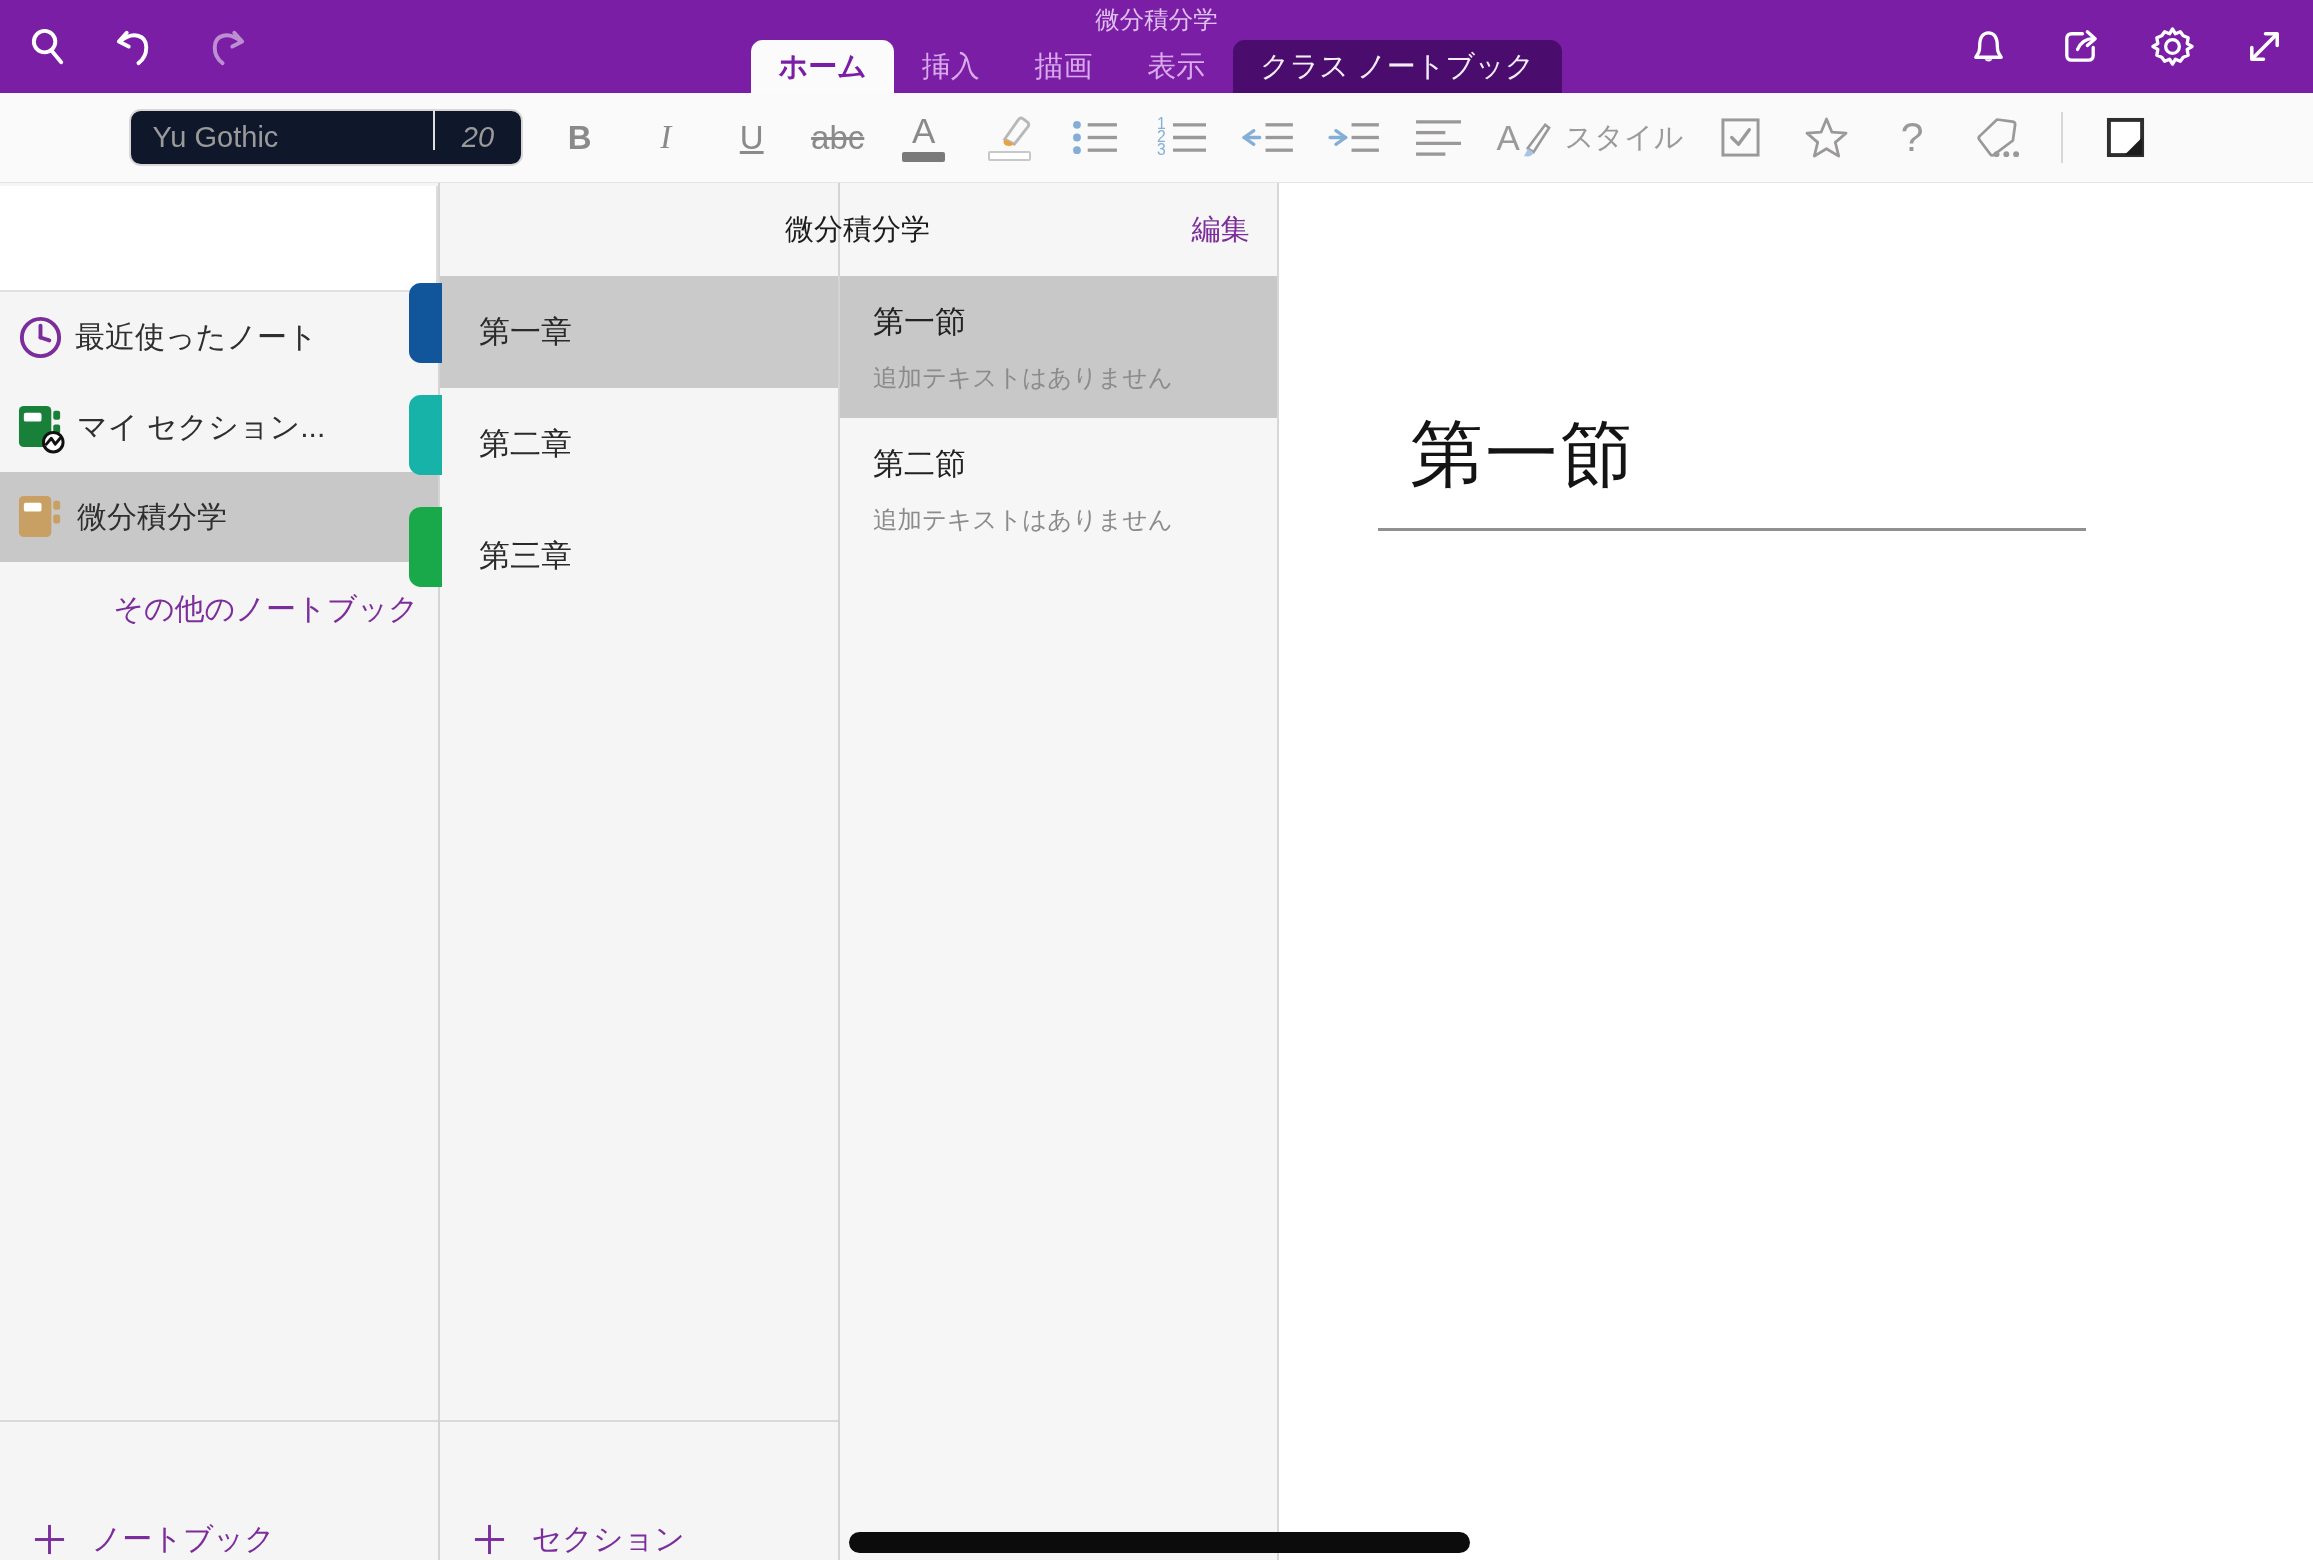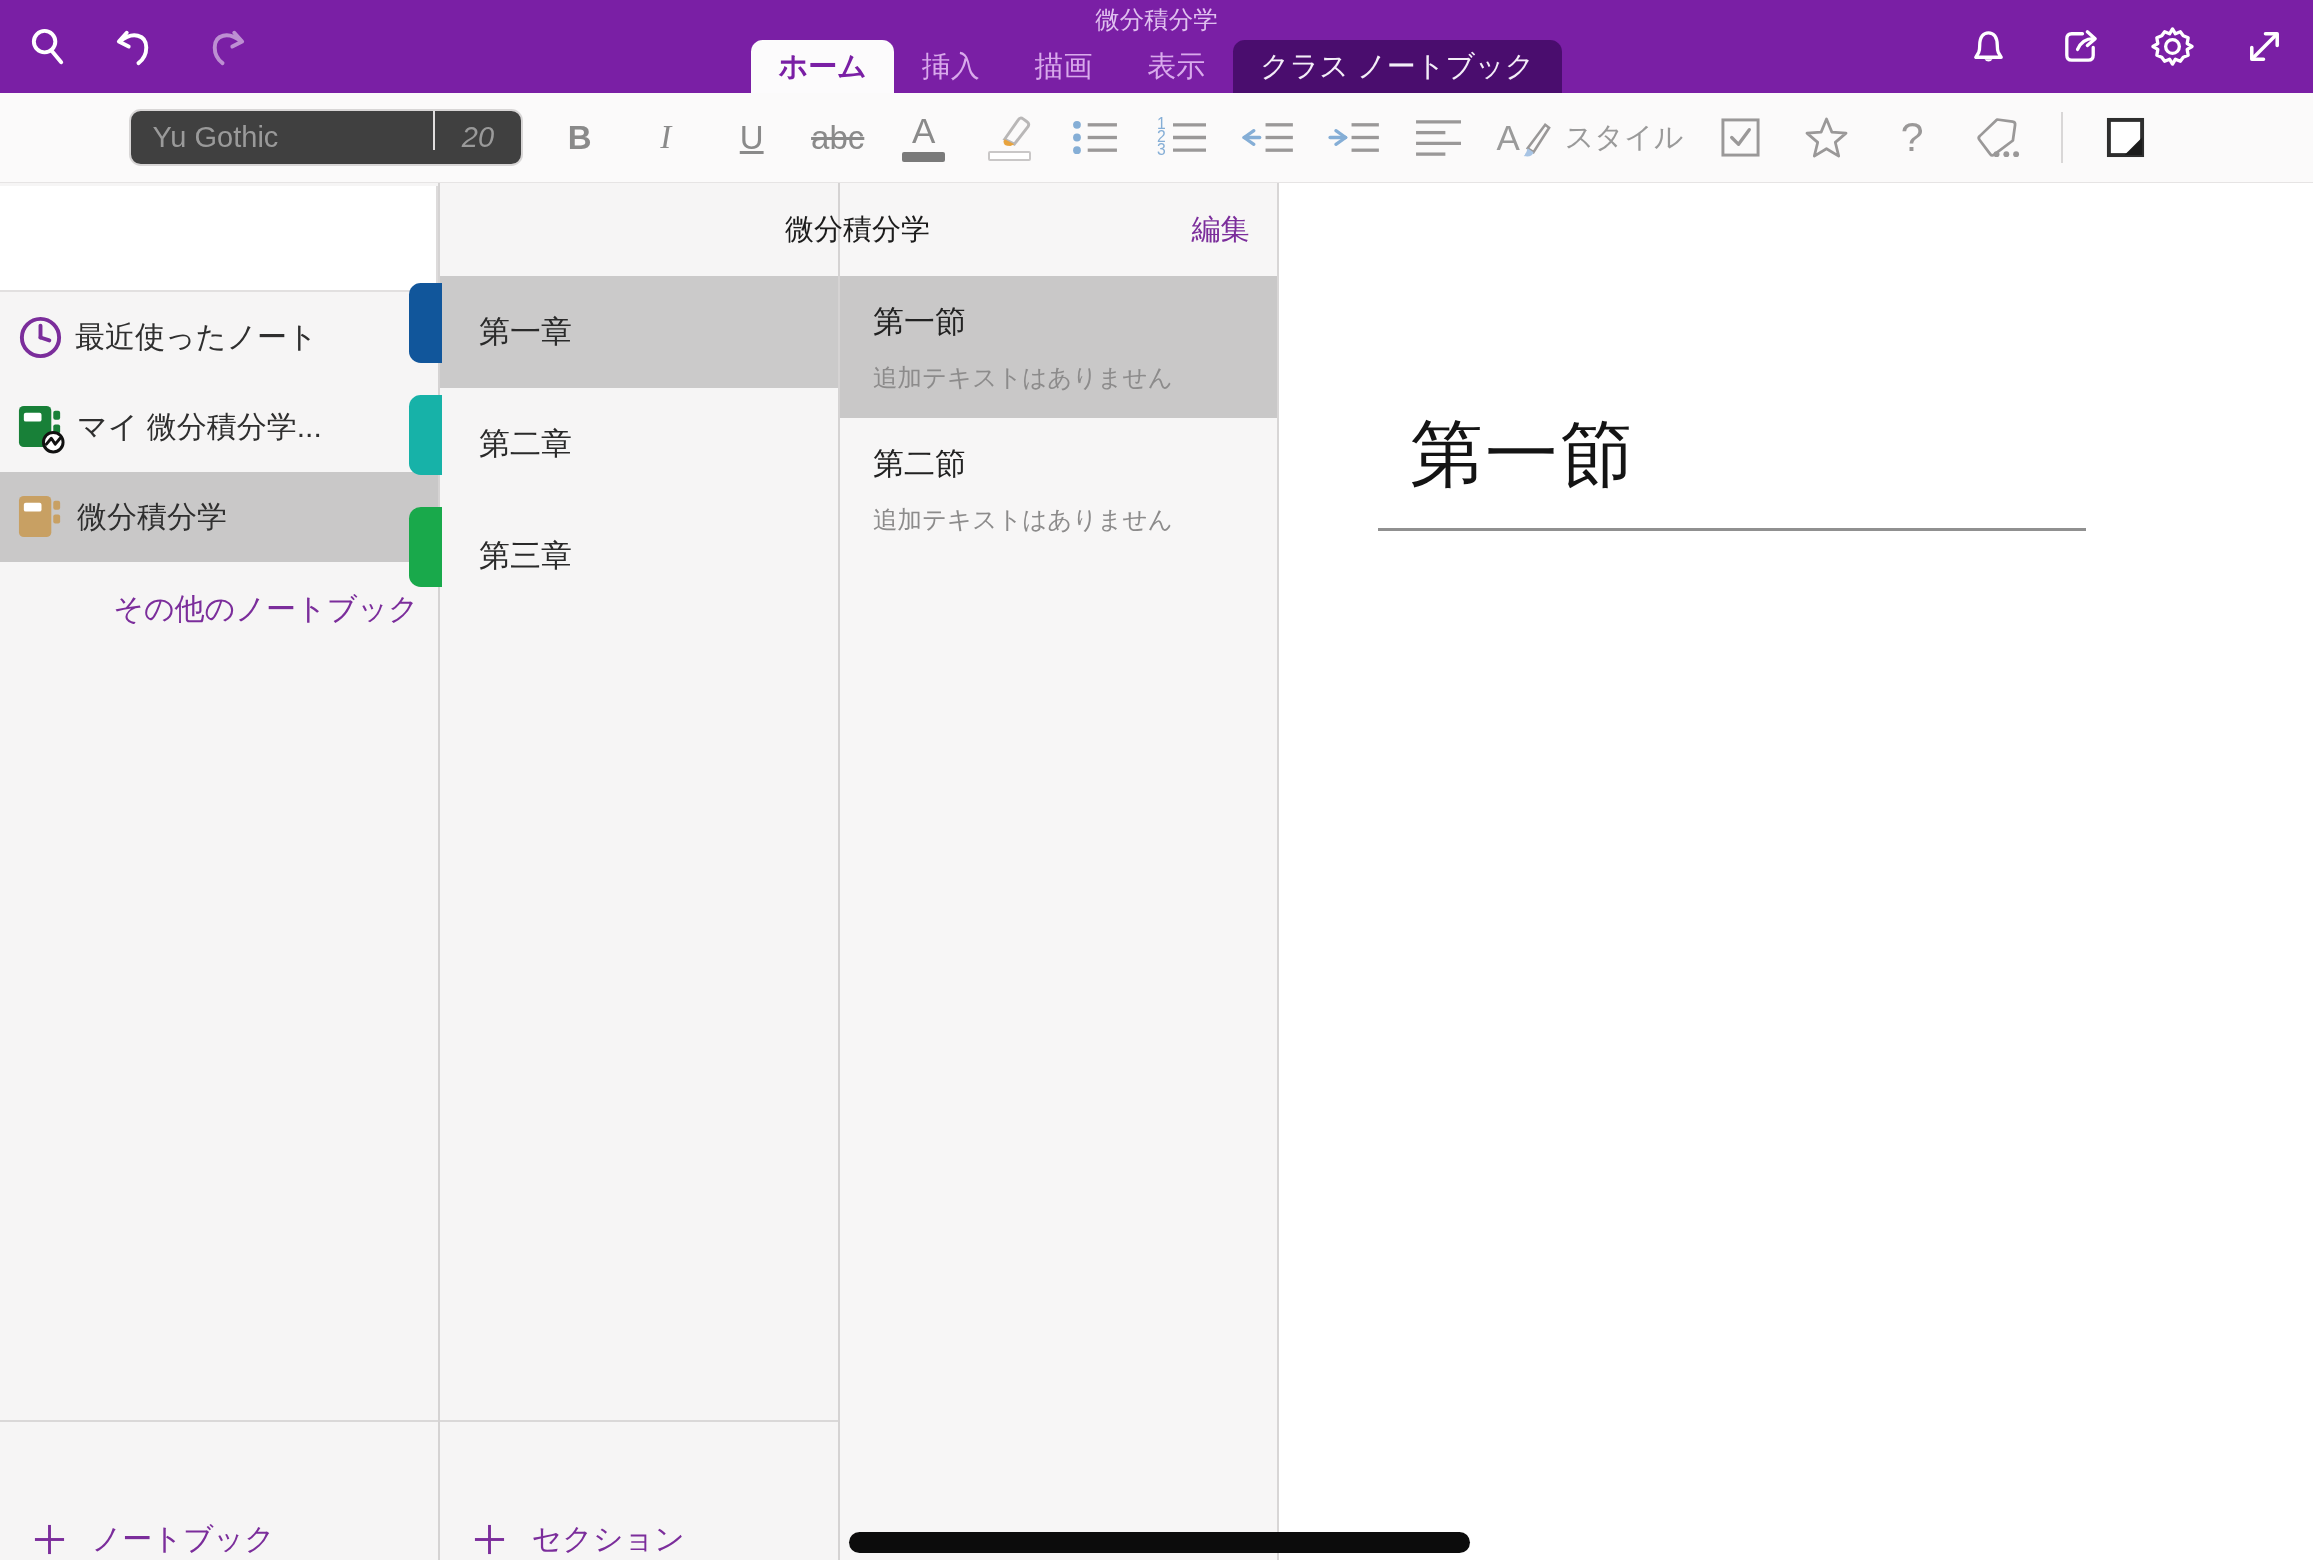--- a/index.html
+++ b/index.html
@@ -13,21 +13,21 @@
   .tb-icon-btn { width:51px; height:51px; display:flex; align-items:center; justify-content:center; background:none; border:none; cursor:pointer; }
   .topbar-right { position:absolute; right:23.5px; top:0; height:93px; display:flex; align-items:center; gap:41px; }
   .doc-title-top { position:absolute; top:2.9px; left:0; width:100%; text-align:center; color:#e0c0ef; font-size:24.5px; }
   .tabs { position:absolute; bottom:0; left:0; width:100%; display:flex; justify-content:center; align-items:center; gap:0; }
   .tab { height:53px; display:flex; align-items:center; padding:0 27.4px; font-size:29px; color:#d9aaec; background:transparent; border:none; border-radius:11.8px 11.8px 0 0; cursor:pointer; }
   .tab.active { background:#fcfbfc; color:#7a1fa5; font-weight:bold; }
   .tab.dark { background:#4a0d6e; color:#f4eef8; }
 
   
   .toolbar { height:90px; background:#fbfafa; display:flex; align-items:center; padding-left:129px; flex:0 0 auto; border-bottom:1px solid #e6e4e4; }
-  .fontbox { width:394px; height:57px; background:#404040; border:2px solid #d8d6d6; border-radius:11.8px; display:flex; overflow:hidden; }
+  .fontbox { width:394px; height:57px; background:#0f172a; border:2px solid #d8d6d6; border-radius:11.8px; display:flex; overflow:hidden; }
   .fontbox .fname { flex:1; padding-left:21.6px; color:#9a9a9a; font-size:29px; }
   .fontbox .fdiv { width:2px; height:39px; background:#e0dede; }
   .fontbox .fsize { width:86px; text-align:center; color:#9a9a9a; font-size:29px;font-style:italic; }
   .tool-btn { width:86px; height:78px; display:flex; flex-direction:column; align-items:center; justify-content:center; background:none; border:none; color:#8a8a8a; cursor:pointer; }
   .tool-btn .glyph { font-size:33px; line-height:1; }
   .tg-bold { font-weight:bold; font-size:37px; }
   .tg-italic { font-style:italic; font-family:"Liberation Serif",serif; font-size:37px; }
   .tg-underline { text-decoration:underline; font-size:35px; }
   .tg-strike { text-decoration:line-through; font-size:31px; }
   .fontcolor-bar { width:43px; height:10.8px; background:#7a7a7a; border-radius:2px; margin-top:3.9px; }
@@ -331,21 +331,21 @@
           <span style="position:relative;">
             <svg width="51" height="53" viewBox="0 0 52 54">
                 <rect x="3" y="5" width="33" height="42" rx="5" fill="#188038"></rect>
                 <rect x="8" y="12" width="18" height="9" rx="2" fill="#fff"></rect>
                 <rect x="38" y="10" width="7" height="9" rx="2" fill="#188038"></rect>
                 <rect x="38" y="24" width="7" height="9" rx="2" fill="#188038"></rect>
                 <circle cx="38" cy="42" r="10" fill="#fff" stroke="#111" stroke-width="3"></circle>
                 <path d="M31 44 L36 38 L40 44 L45 38" fill="none" stroke="#111" stroke-width="3" stroke-linecap="round" stroke-linejoin="round"></path>
               </svg>
           </span>
-          <span class="nb-label">マイ 微分積分学...</span>
+          <span class="nb-label">マイ セクション...</span>
         </div>
         <div class="nb-row selected">
           <span>
             <svg width="51" height="53" viewBox="0 0 52 54">
                 <rect x="3" y="5" width="33" height="42" rx="5" fill="#c8a063"></rect>
                 <rect x="8" y="12" width="18" height="9" rx="2" fill="#fff"></rect>
                 <rect x="38" y="10" width="7" height="9" rx="2" fill="#c8a063"></rect>
                 <rect x="38" y="24" width="7" height="9" rx="2" fill="#c8a063"></rect>
               </svg>
           </span>

